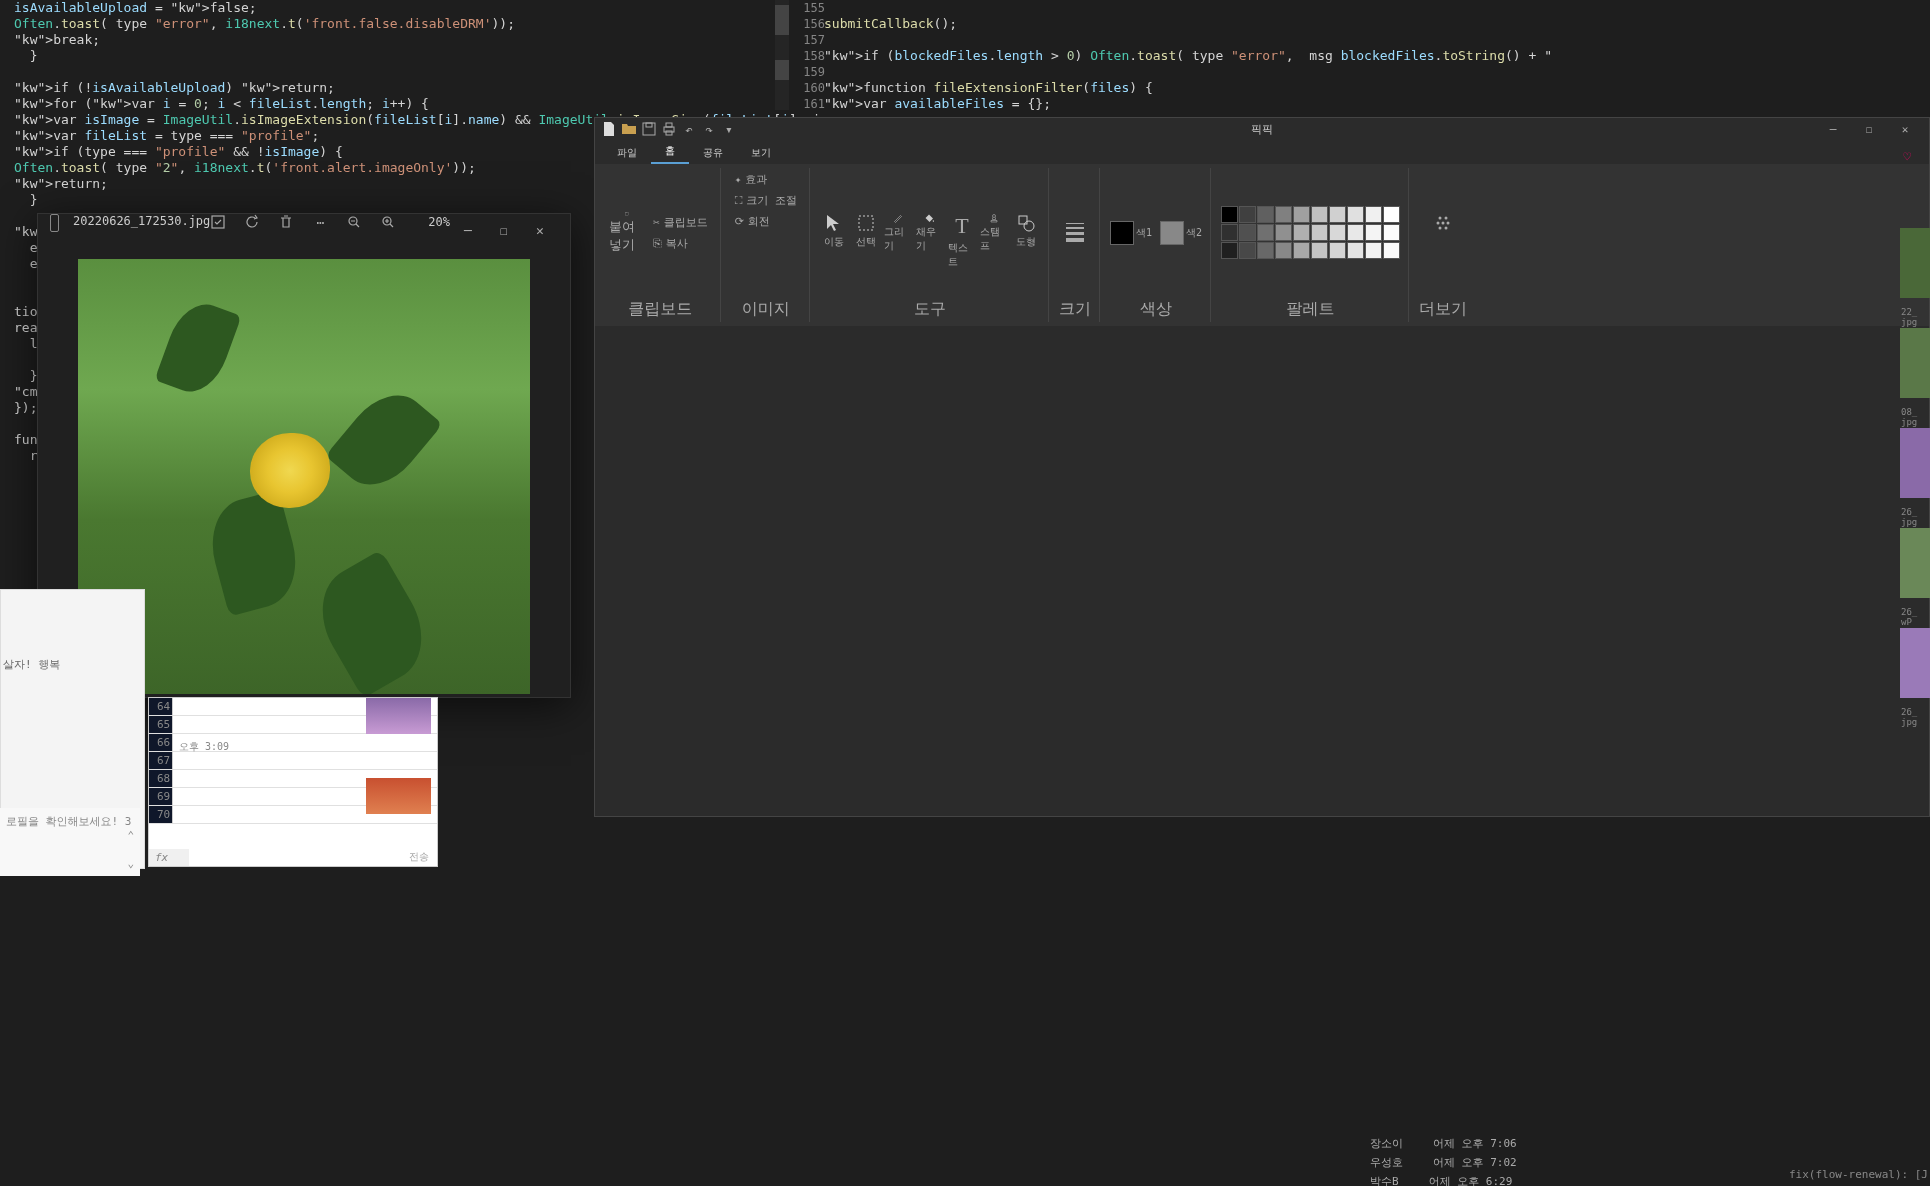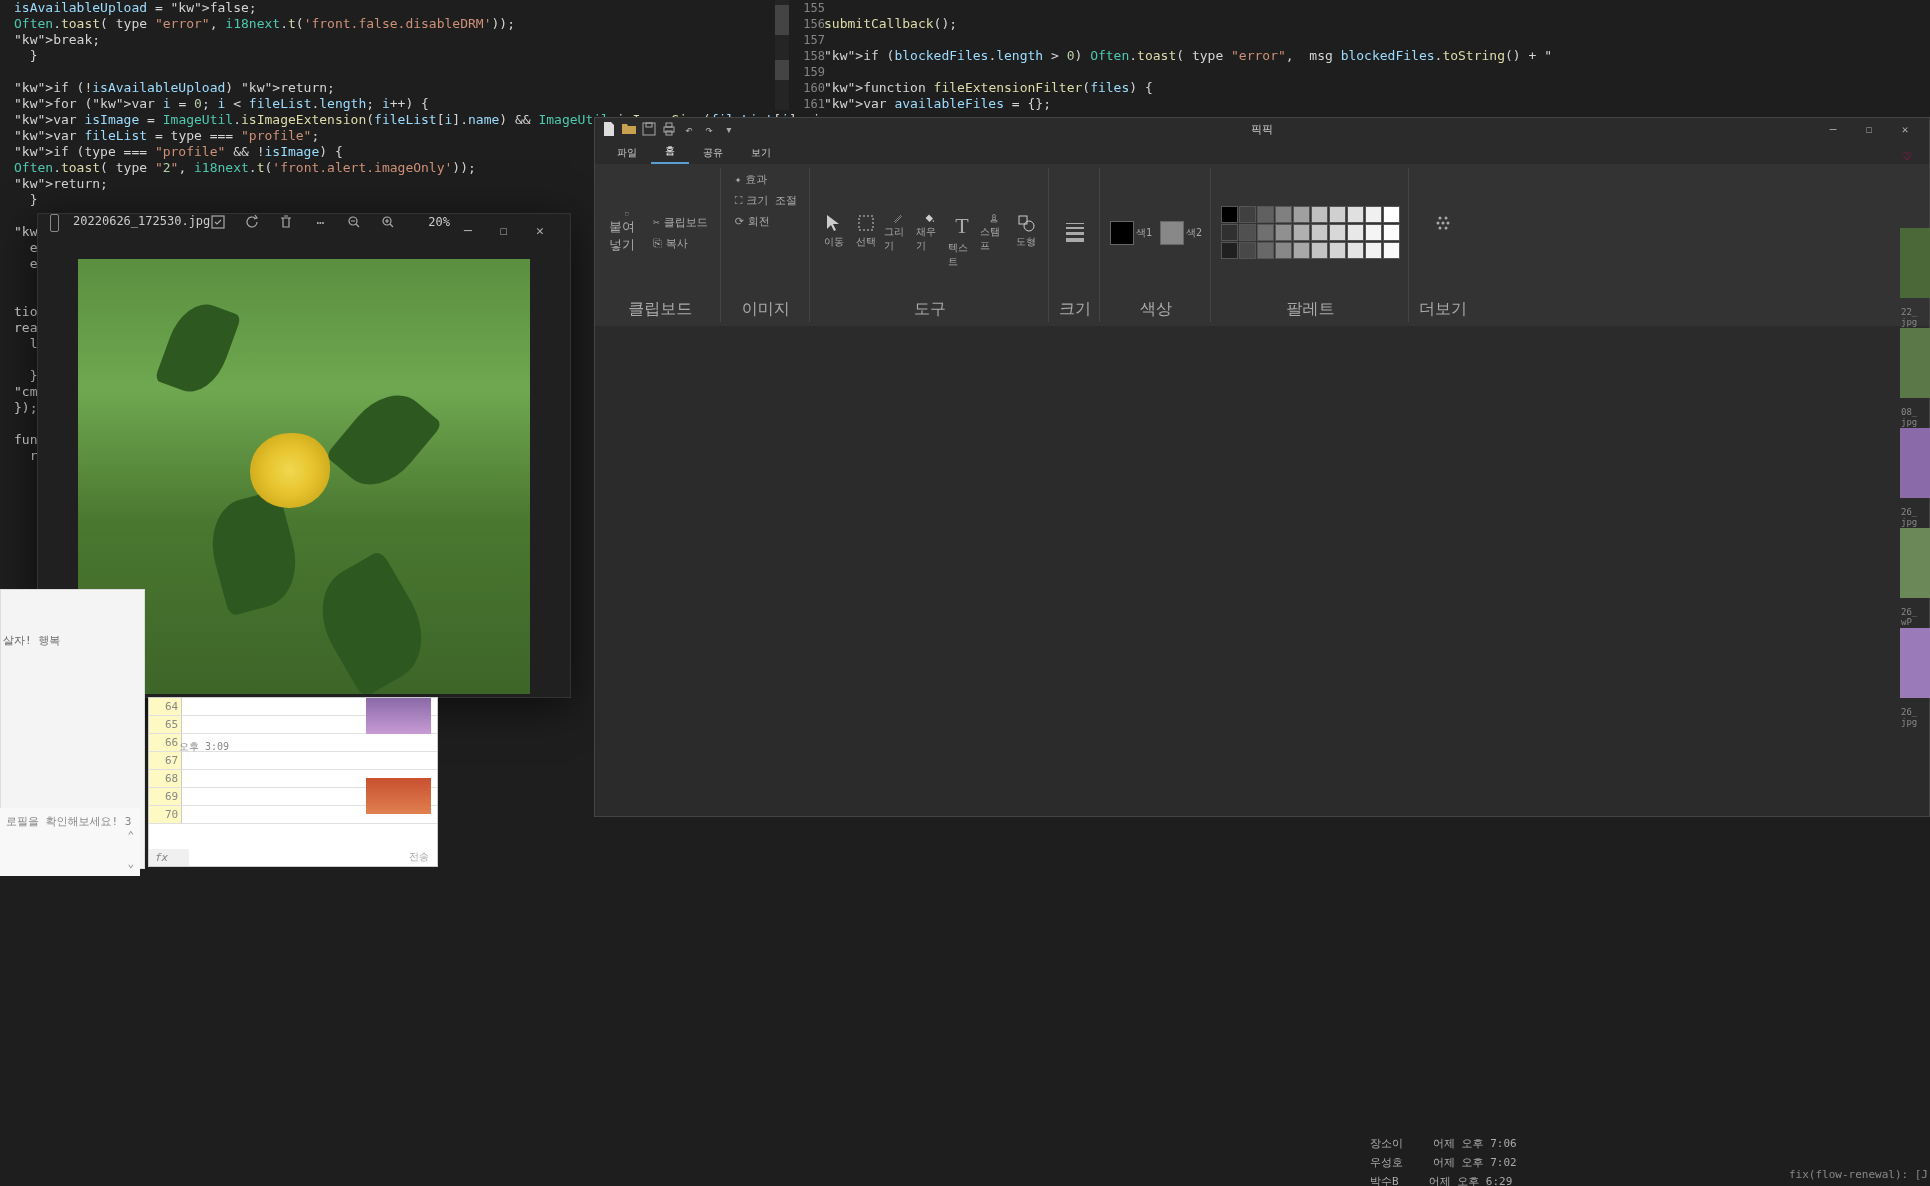--- a/index.html
+++ b/index.html
@@ -61,21 +61,21 @@
 
 
 .bg-flower{position:absolute;top:295px;left:445px;width:620px;height:870px;background:linear-gradient(135deg,#c89bd4 0%,#a772b8 30%,#8a5a9a 60%,#6d4580 100%);z-index:-1}
 
 
 .bottom-left{position:absolute;top:589px;left:0;width:145px;height:280px;background:#f4f4f4;border:1px solid #ddd}
 .bl-text{font-size:11px;color:#666;padding:2px}
 
 .spreadsheet{position:absolute;top:697px;left:148px;width:290px;height:170px;background:#fff;border:1px solid #ccc;font-size:11px}
 .ss-row{display:flex;border-bottom:1px solid #e0e0e0}
-.ss-rownum{width:24px;background:#fef9c3;color:#888;text-align:center;border-right:1px solid #ccc;padding:2px 16px}
+.ss-rownum{width:24px;background:#0f172a;color:#888;text-align:center;border-right:1px solid #ccc;padding:2px 8px}
 .ss-cell{flex:1;padding:2px}
 .ss-thumb{position:absolute;top:0;right:6px;width:65px;height:36px;background:linear-gradient(#8a6aa8,#c89bd4)}
 .ss-fx{position:absolute;bottom:0;left:0;width:40px;padding:2px 6px;color:#888;background:#f0f0f0;font-style:italic}
 
 .bottom-hint{position:absolute;top:808px;left:0;width:140px;padding:6px;font-size:11px;color:#888;background:#f8f8f8}
 
 
 .right-thumbs{position:absolute;right:0;top:228px;width:30px}
 .rthumb{width:30px;height:70px;margin-bottom:8px;background:#4a6838}
 .rthumb-label{font-size:9px;color:#888;padding:1px}
@@ -396,21 +396,21 @@
             </svg>
           </div>
         </div>
       <div class="pa-group-label">더보기</div>
     </div>
   </div>
   <div class="pa-canvas"></div>
 </div>
 
 <div class="bottom-left">
-  <div class="bl-text" style="margin-top:41px">살자! 행복</div>
+  <div class="bl-text" style="margin-top:65px">살자! 행복</div>
 </div>
 <div class="bottom-hint">
   <span>로필을 확인해보세요!  3</span>
   <span style="float:right;cursor:pointer">⌃</span>
   <div style="margin-top:28px;text-align:right;cursor:pointer">⌄</div>
 </div>
 
 <div class="spreadsheet">
   <div id="ss-rows">
       <div class="ss-row">

